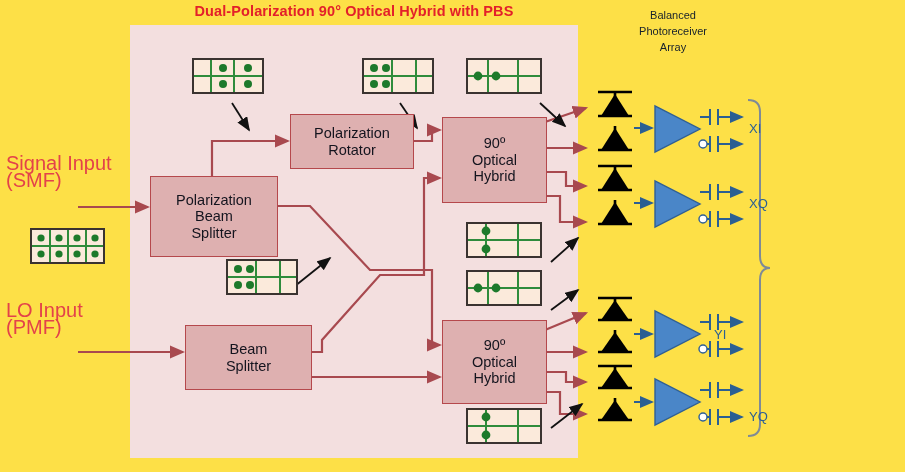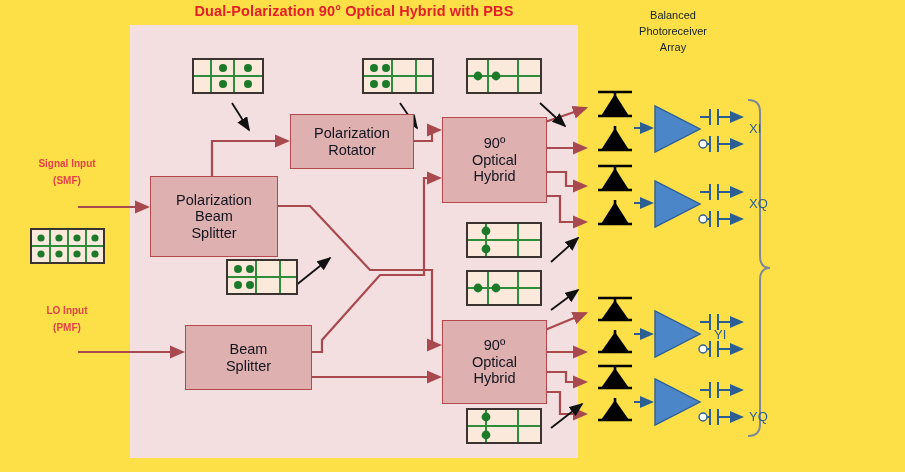--- a/index.html
+++ b/index.html
@@ -6,22 +6,22 @@
   #root{position:relative;width:905px;height:472px;background:#fde047;
         font-family:"Liberation Sans",sans-serif;overflow:hidden;}
   .abs{position:absolute;}
   #panel{left:130px;top:25px;width:448px;height:433px;background:#f3dfdf;}
   #title{left:130px;top:3px;width:448px;text-align:center;color:#e3202a;
          font-weight:bold;font-size:14.5px;letter-spacing:.1px;}
   .blk{position:absolute;background:#deb0b0;border:1.5px solid #b5484c;
        color:#14141e;font-size:14.5px;line-height:16.5px;text-align:center;
        display:flex;align-items:center;justify-content:center;}
   .blk span{display:block;width:100%;white-space:pre-line;}
-  .lbl-red{position:absolute;color:#e3424a;font-size:10px;line-height:17px;
-           text-align:center;white-space:pre-line;font-weight:bold;}
+  .lbl-red{position:absolute;color:#e3424a;font-size:20px;line-height:17px;
+           text-align:left;white-space:pre-line;font-weight:normal;}
   .lbl-blue{position:absolute;color:#1f4e79;font-size:14.5px;line-height:17px;
             text-align:center;white-space:pre-line;}
   .lbl-dark{position:absolute;color:#16202c;font-size:11px;line-height:16px;
             text-align:center;white-space:pre-line;}
   .out-lbl{position:absolute;color:#2b5f93;font-size:13px;}
   svg{position:absolute;left:0;top:0;overflow:visible;}
   .pol{position:absolute;background:#fbeadb;border:2px solid #3a3330;box-sizing:border-box;}
 </style>
 </head>
 <body>

